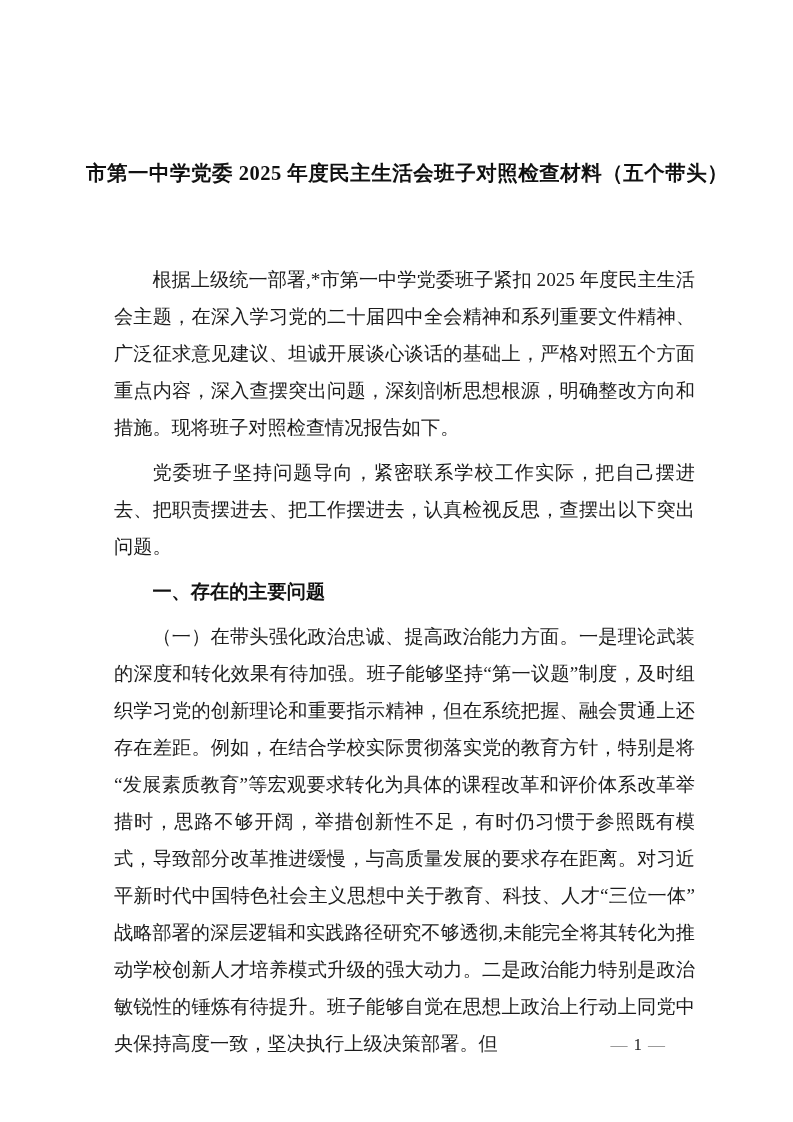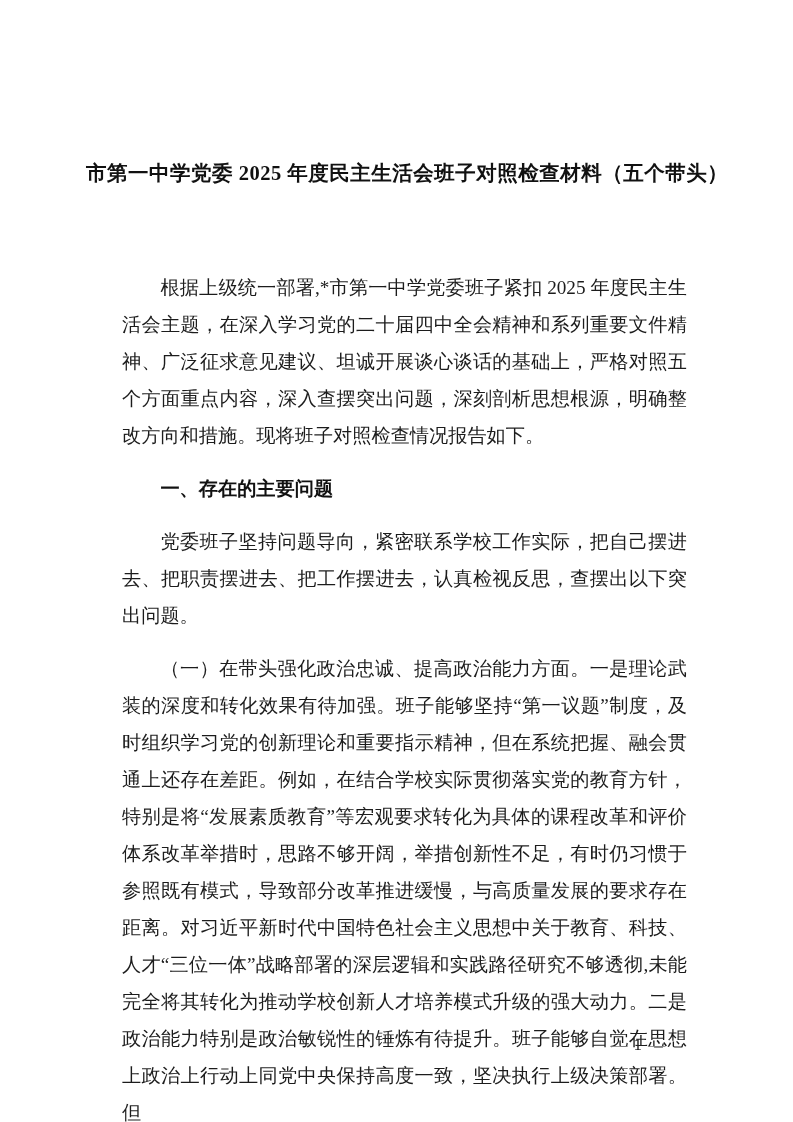--- a/index.html
+++ b/index.html
@@ -35,21 +35,21 @@
     position: absolute;
     top: 253px;
     left: 106px;
     width: 597px;
     font-size: 19.2px;
     line-height: 37px;
     text-align: justify;
     color: #1c1c1c;
   }
   .para {
-    margin: 16px;
+    margin: 8px;
     padding: 0;
     text-indent: 2em;
     word-break: break-all;
   }
   .para.section-heading {
     font-family: "Liberation Sans", sans-serif;
     font-weight: 700;
     color: #111111;
   }
   .run-bold {
@@ -77,23 +77,23 @@
 <body>
 
 <div class="page">
 
   <h1 class="doc-title">市第一中学党委 2025 年度民主生活会班子对照检查材料（五个带头）</h1>
 
   <div class="doc-body">
 
     <p class="para">根据上级统一部署,*市第一中学党委班子紧扣 2025 年度民主生活会主题，在深入学习党的二十届四中全会精神和系列重要文件精神、广泛征求意见建议、坦诚开展谈心谈话的基础上，严格对照五个方面重点内容，深入查摆突出问题，深刻剖析思想根源，明确整改方向和措施。现将班子对照检查情况报告如下。</p>
 
+    <p class="para">党委班子坚持问题导向，紧密联系学校工作实际，把自己摆进去、把职责摆进去、把工作摆进去，认真检视反思，查摆出以下突出问题。</p>
+
     <p class="para section-heading">一、存在的主要问题</p>
-
-    <p class="para">党委班子坚持问题导向，紧密联系学校工作实际，把自己摆进去、把职责摆进去、把工作摆进去，认真检视反思，查摆出以下突出问题。</p>
 
     <p class="para">
       <span class="run-bold">（一）在带头强化政治忠诚、提高政治能力方面。</span><span class="run-bold">一是理论武装的深度和转化效果有待加强。</span><span>班子能够坚持“第一议题”制度，及时组织学习党的创新理论和重要指示精神，但在系统把握、融会贯通上还存在差距。例如，在结合学校实际贯彻落实党的教育方针，特别是将“发展素质教育”等宏观要求转化为具体的课程改革和评价体系改革举措时，思路不够开阔，举措创新性不足，有时仍习惯于参照既有模式，导致部分改革推进缓慢，与高质量发展的要求存在距离。对习近平新时代中国特色社会主义思想中关于教育、科技、人才“三位一体”战略部署的深层逻辑和实践路径研究不够透彻,未能完全将其转化为推动学校创新人才培养模式升级的强大动力。</span><span class="run-bold">二是政治能力特别是政治敏锐性的锤炼有待提升。</span><span>班子能够自觉在思想上政治上行动上同党中央保持高度一致，坚决执行上级决策部署。但</span>
     </p>
 
   </div>
 
   <div class="page-number">
     <span class="dash">—</span><span class="num">1</span><span class="dash">—</span>
   </div>

